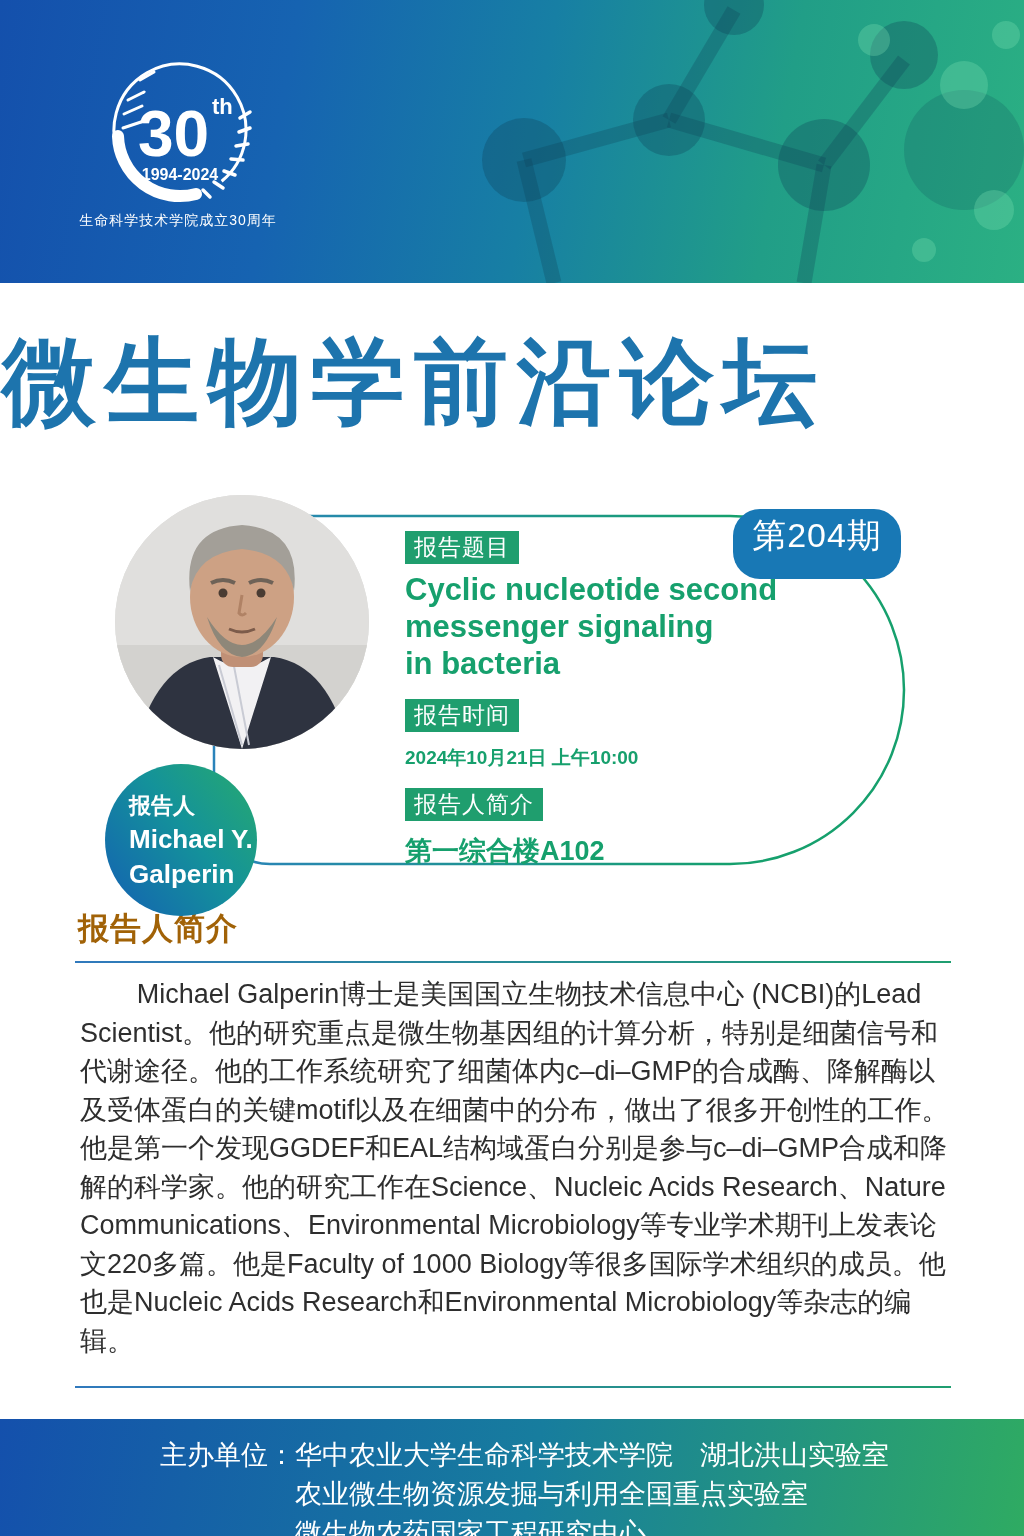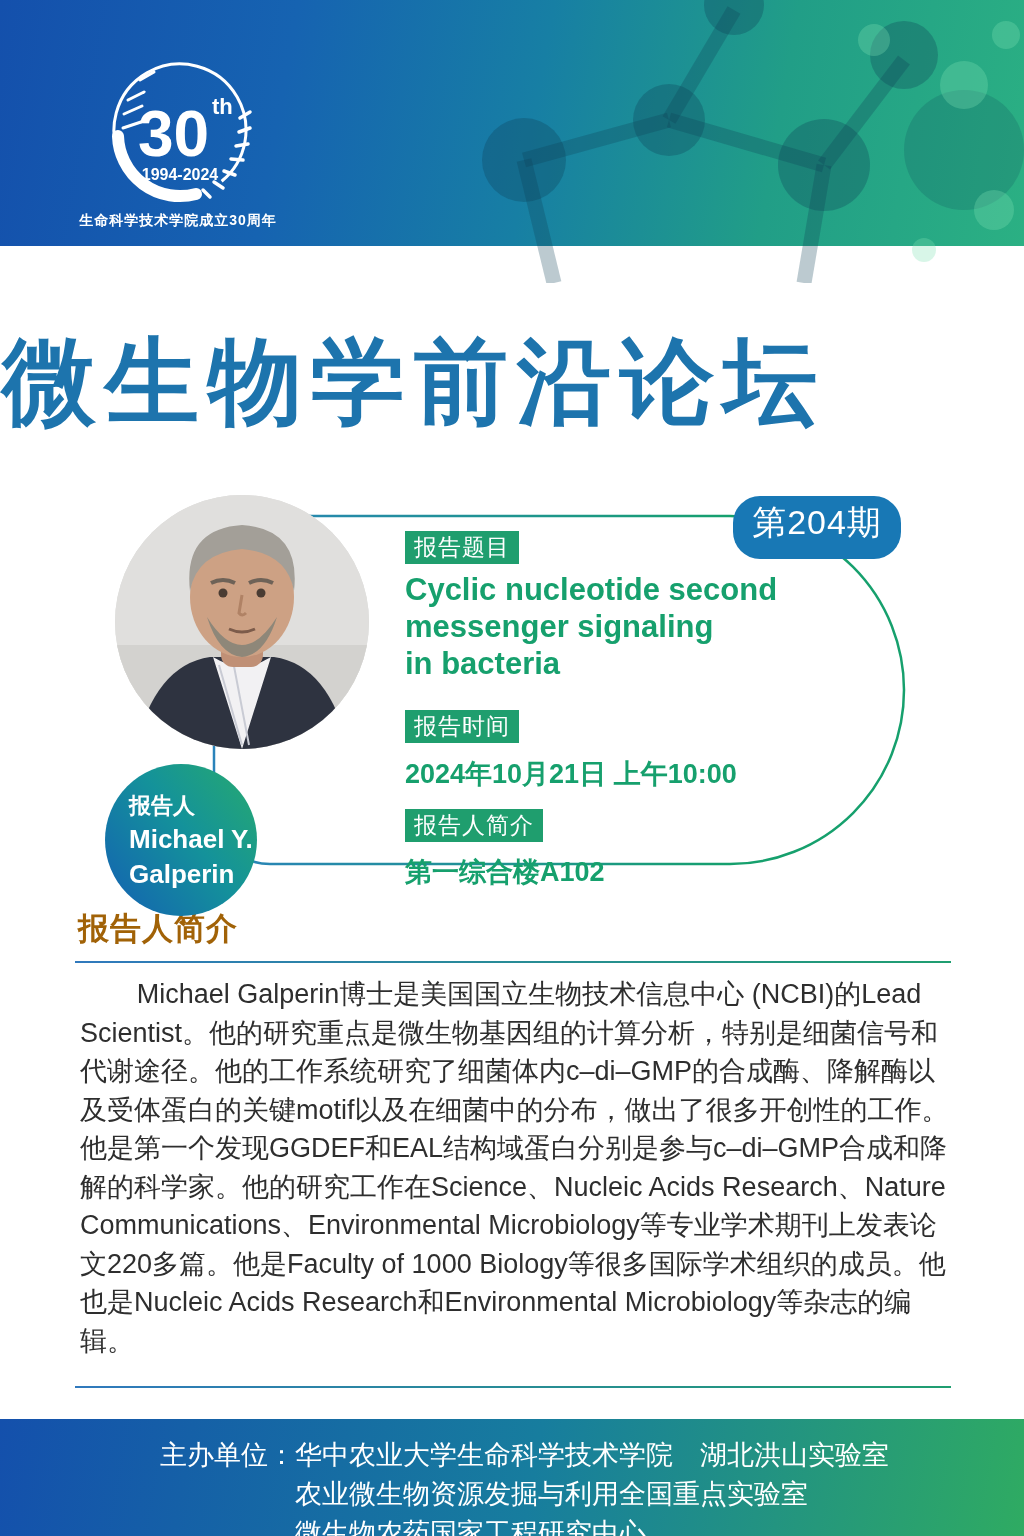--- a/index.html
+++ b/index.html
@@ -5,29 +5,29 @@
   * { margin:0; padding:0; box-sizing:border-box; }
   html,body { background:#e8e8e8; }
   .page {
     position:relative; width:1024px; height:1536px; margin:0 auto;
     background:#ffffff; overflow:hidden;
     font-family:"Liberation Sans","DejaVu Sans",sans-serif;
   }
 
   
   .header {
-    position:absolute; left:0; top:0; width:1024px; height:246px;
+    position:absolute; left:0; top:0; width:1024px; height:283px;
     background:linear-gradient(100deg,#1450ac 0%,#1663b1 28%,#177fa4 52%,#219e87 75%,#2bb083 100%);
   }
   .header svg.molecule { position:absolute; right:0; top:0; }
 
   .logo { position:absolute; left:100px; top:58px; width:156px; height:150px; }
   .logo-caption {
     position:absolute; left:58px; top:212px; width:240px; text-align:center;
-    color:#ffffff; font-size:14px; font-weight:bold; letter-spacing:1px;
+    color:#ffffff; font-size:14px; font-weight:normal; letter-spacing:1px;
   }
 
   
   .forum-title {
     position:absolute; left:0; top:322px; width:828px; text-align:center;
     font-size:94px; font-weight:900; color:#1d74ad; letter-spacing:9px; line-height:120px;
     white-space:nowrap;
   }
 
   
@@ -41,35 +41,35 @@
   .speaker-badge {
     position:absolute; left:105px; top:764px; width:152px; height:152px;
     border-radius:50%; z-index:3; color:#ffffff;
     background:linear-gradient(52deg,#1460b3 0%,#14929a 55%,#27aa6e 100%);
     padding:26px 0 0 24px;
   }
   .speaker-badge .role { font-size:22px; line-height:32px; font-weight:bold; }
   .speaker-badge .name { font-size:26px; line-height:35px; font-weight:bold; white-space:nowrap; }
 
   .session-badge {
-    position:absolute; left:733px; top:496px; width:168px; height:63px; z-index:3;
+    position:absolute; left:733px; top:509px; width:168px; height:70px; z-index:3;
     background:#1878b5; border-radius:27px; color:#ffffff;
     font-size:34px; line-height:53px; text-align:center; letter-spacing:1px; font-weight:500;
   }
 
   .talk-info { position:absolute; left:405px; top:531px; width:480px; z-index:2; }
   .tag {
     display:inline-block; background:#1f9e6e; color:#ffffff;
     font-size:23px; font-weight:normal; line-height:23px; padding:5px 9px; letter-spacing:1px;
   }
   .talk-title {
     margin-top:7px; font-size:31px; font-weight:800; line-height:37px; color:#16a06d;
   }
-  .talk-time-label { margin-top:28px; }
-  .talk-time  { margin-top:13px; font-size:27px; font-weight:bold; color:#16a06d; }
+  .talk-time-label { margin-top:17px; }
+  .talk-time  { margin-top:13px; font-size:19px; font-weight:bold; color:#16a06d; }
   .talk-loc-label { margin-top:17px; }
   .talk-loc   { margin-top:12px; font-size:27px; font-weight:bold; color:#16a06d; }
 
   
   .bio-heading {
     position:absolute; left:78px; top:908px;
     font-size:31px; font-weight:800; color:#a16207; letter-spacing:1px;
   }
   .rule {
     position:absolute; left:75px; width:876px; height:2px;

